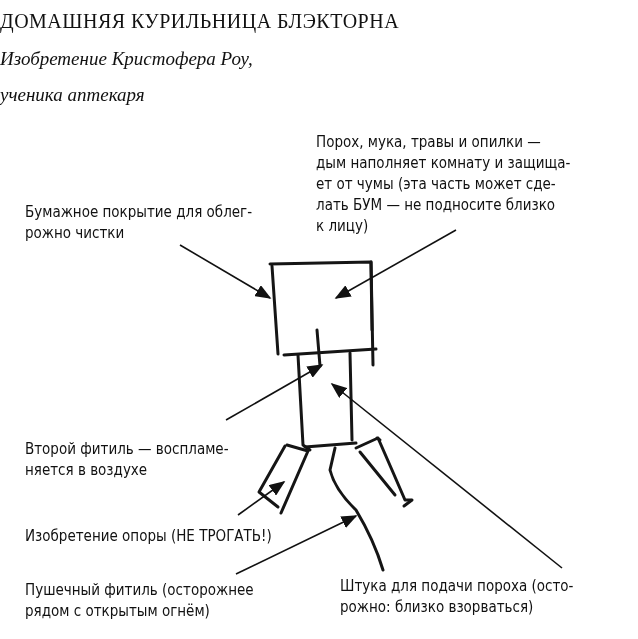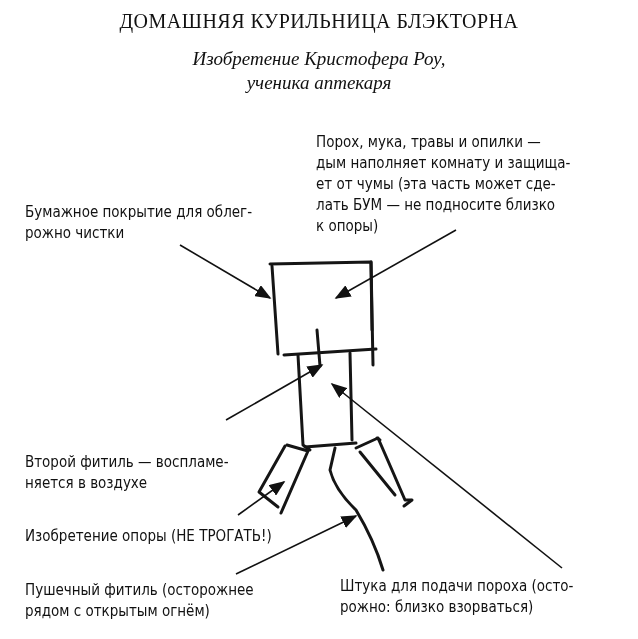--- a/index.html
+++ b/index.html
@@ -1,39 +1,39 @@
 <!DOCTYPE html>
 <html><head>
 <meta charset="utf-8">
 <style>
   html, body { margin:0; padding:0; background:#fff; }
   body { width:638px; height:639px; position:relative; overflow:hidden; color:#111; }
-  .title { position:absolute; left:0; width:638px; top:10px; text-align:center;
+  .title { position:absolute; left:0; width:638px; top:10px; text-align:left;
     font-family:"Liberation Serif", serif; font-size:20px; letter-spacing:0.5px; }
-  .sub { position:absolute; left:0; width:638px; text-align:center;
+  .sub { position:absolute; left:0; width:638px; text-align:left;
     font-family:"Liberation Serif", serif; font-style:italic; font-size:19px; }
   .lbl { position:absolute; font-family:"DejaVu Sans Condensed","DejaVu Sans", sans-serif;
     font-size:15px; line-height:21px; white-space:pre; }
   svg { position:absolute; left:0; top:0; }
 </style>
 </head>
 <body>
 
 <div class="title">ДОМАШНЯЯ КУРИЛЬНИЦА БЛЭКТОРНА</div>
 <div class="sub" style="top:48px">Изобретение Кристофера Роу,</div>
-<div class="sub" style="top:72px">ученика аптекаря</div>
+<div class="sub" style="top:84px">ученика аптекаря</div>
 
 <div class="lbl" style="left:316px;top:132px">Порох, мука, травы и опилки —
 дым наполняет комнату и защища-
 ет от чумы (эта часть может сде-
 лать БУМ — не подносите близко
-к опоры)</div>
+к лицу)</div>
 <div class="lbl" style="left:25px;top:202px">Бумажное покрытие для облег-
 рожно чистки</div>
-<div class="lbl" style="left:25px;top:452px">Второй фитиль — воспламе-
+<div class="lbl" style="left:25px;top:439px">Второй фитиль — воспламе-
 няется в воздухе</div>
 <div class="lbl" style="left:25px;top:526px">Изобретение опоры (НЕ ТРОГАТЬ!)</div>
 <div class="lbl" style="left:25px;top:580px">Пушечный фитиль (осторожнее
 рядом с открытым огнём)</div>
 <div class="lbl" style="left:340px;top:576px">Штука для подачи пороха (осто-
 рожно: близко взорваться)</div>
 
 <svg width="638" height="639">
   <defs>
     <marker id="ah" markerWidth="10" markerHeight="8" refX="9" refY="4" orient="auto">

